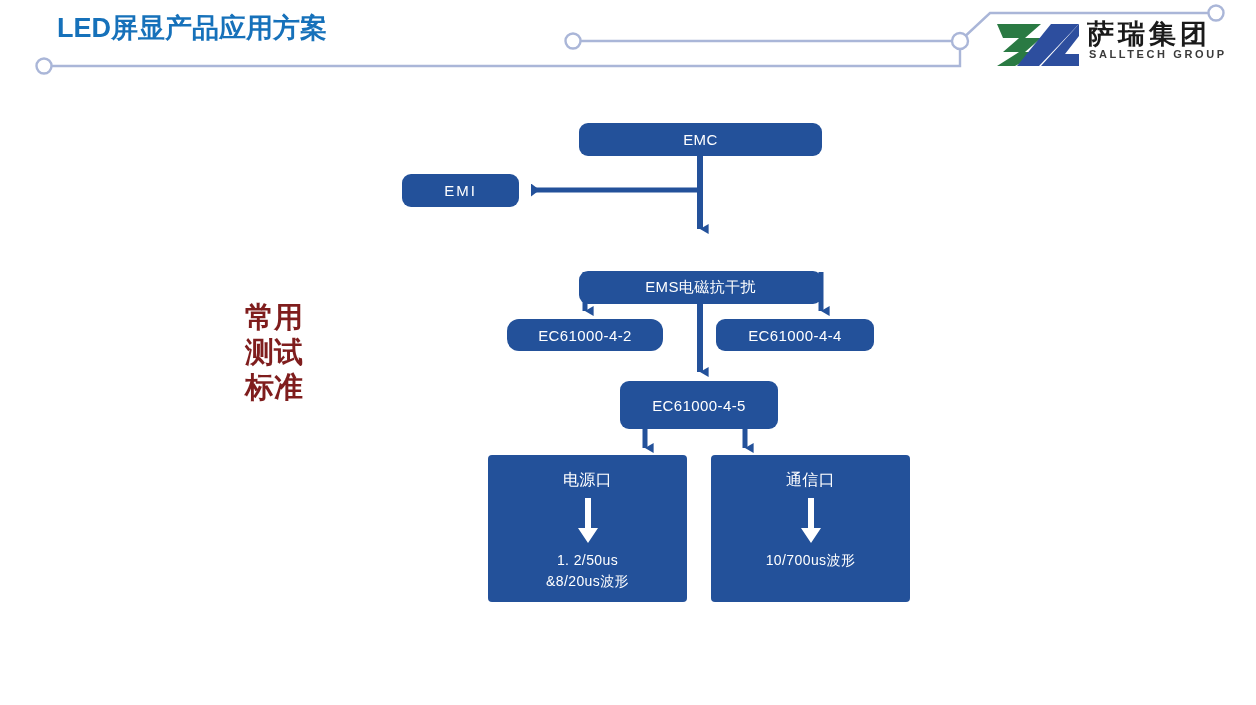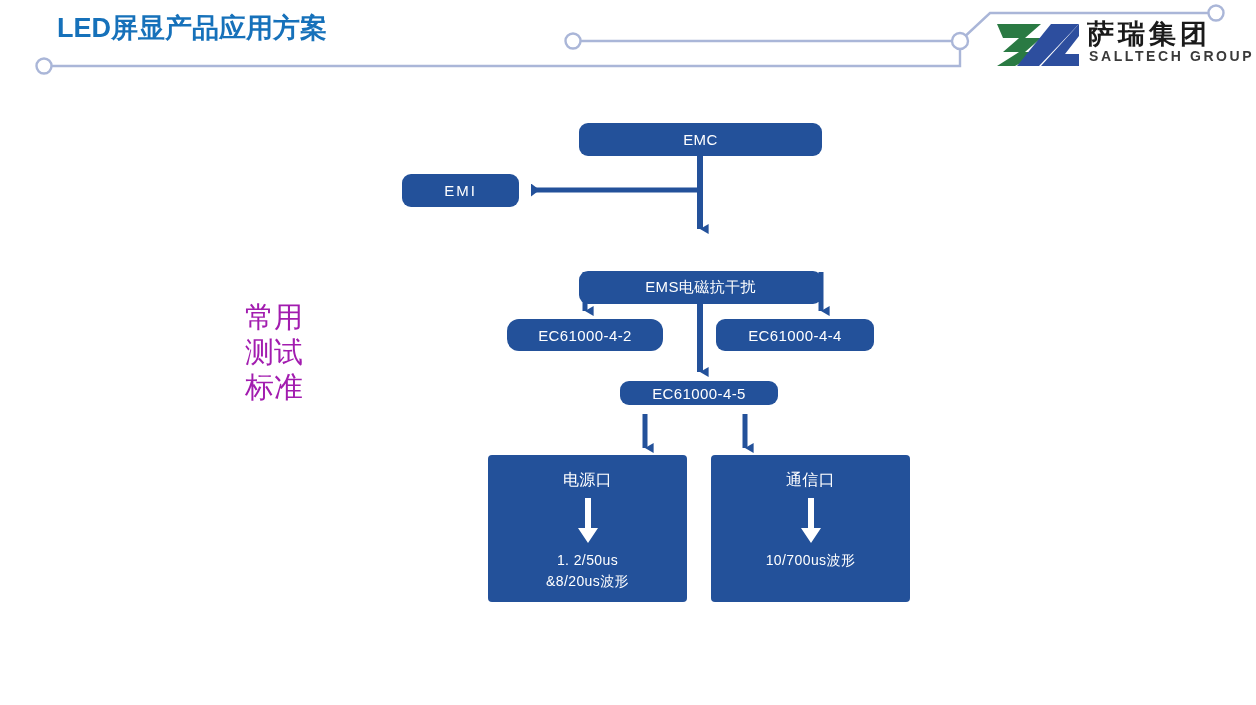--- a/index.html
+++ b/index.html
@@ -26,28 +26,28 @@
   .logo{position:absolute;left:995px;top:16px;width:250px;height:58px;}
   .logo-mark{position:absolute;left:0px;top:4px;width:86px;height:48px;}
   .logo-cn{
     position:absolute;left:92px;top:0px;
     font-size:27px;font-weight:bold;color:#1a1a1a;
     letter-spacing:4px;white-space:nowrap;
     font-family:"DejaVu Sans","Liberation Sans",sans-serif;
   }
   .logo-en{
     position:absolute;left:94px;top:32px;
-    font-size:14px;font-weight:bold;color:#3a3a3a;
+    font-size:11px;font-weight:bold;color:#3a3a3a;
     letter-spacing:2.6px;white-space:nowrap;
   }
 
   
   .side-label{
     position:absolute;left:245px;top:300px;
-    font-size:29px;font-weight:normal;color:#a21caf;
+    font-size:29px;font-weight:bold;color:#7f1d1d;
     line-height:35px;text-align:left;
   }
   .side-label div{white-space:nowrap;}
 
   
   .flow{position:absolute;left:0;top:0;width:1256px;height:705px;}
   .node{
     position:absolute;
     background:#23519A;
     color:#ffffff;
@@ -70,21 +70,21 @@
   }
   .node .title{font-size:16px;line-height:22px;}
   .node .sub{font-size:14px;line-height:21px;white-space:pre-line;}
   .inner-arrow{display:block;margin:7px 0 6px 0;}
 
   #node-emc{left:579px;top:123px;width:243px;height:33px;}
   #node-emi{left:402px;top:174px;width:117px;height:33px;letter-spacing:2px;}
   #node-ems{left:579px;top:238px;width:243px;height:33px;margin-top:33px;}
   #node-ec2{left:507px;top:319px;width:156px;height:32px;border-radius:12px;}
   #node-ec4{left:716px;top:319px;width:158px;height:32px;}
-  #node-ec5{left:620px;top:381px;width:158px;height:24px;}
+  #node-ec5{left:620px;top:381px;width:158px;height:48px;}
   #node-power{left:488px;top:455px;width:199px;height:147px;}
   #node-comm{left:711px;top:455px;width:199px;height:147px;}
 </style>
 </head>
 <body>
 
 <div class="slide">
 
   <svg class="header-deco" width="1256" height="90" viewBox="0 0 1256 90">
 

